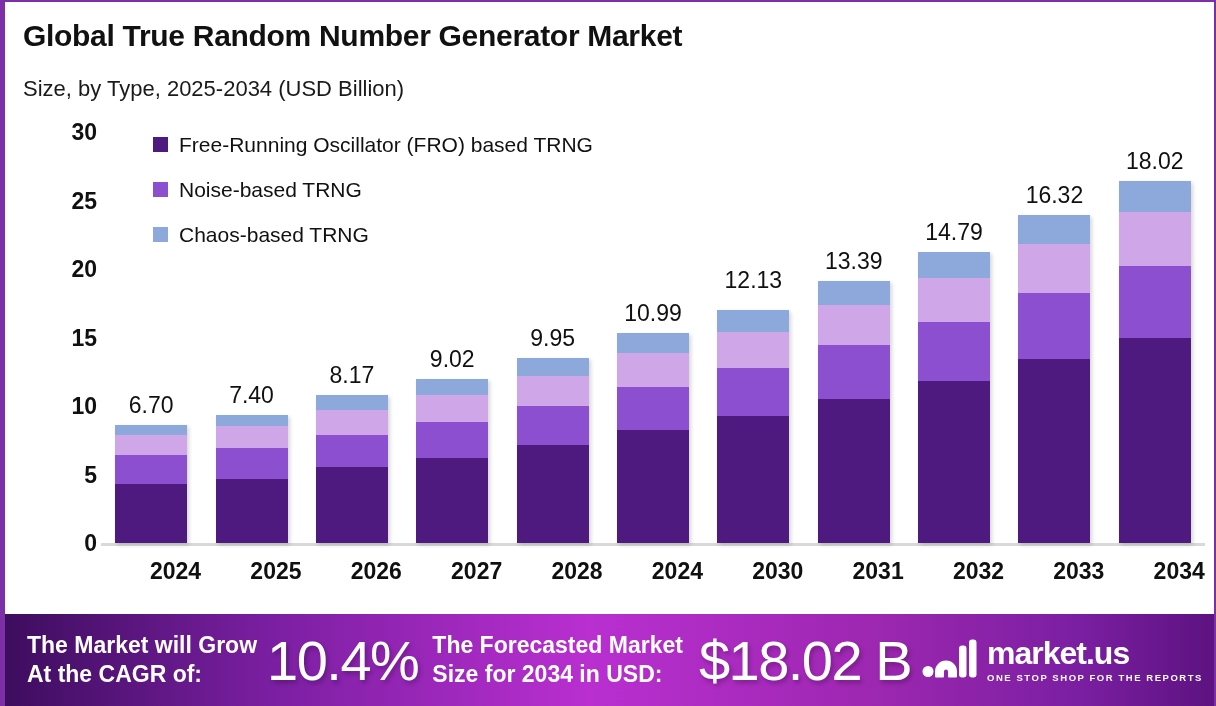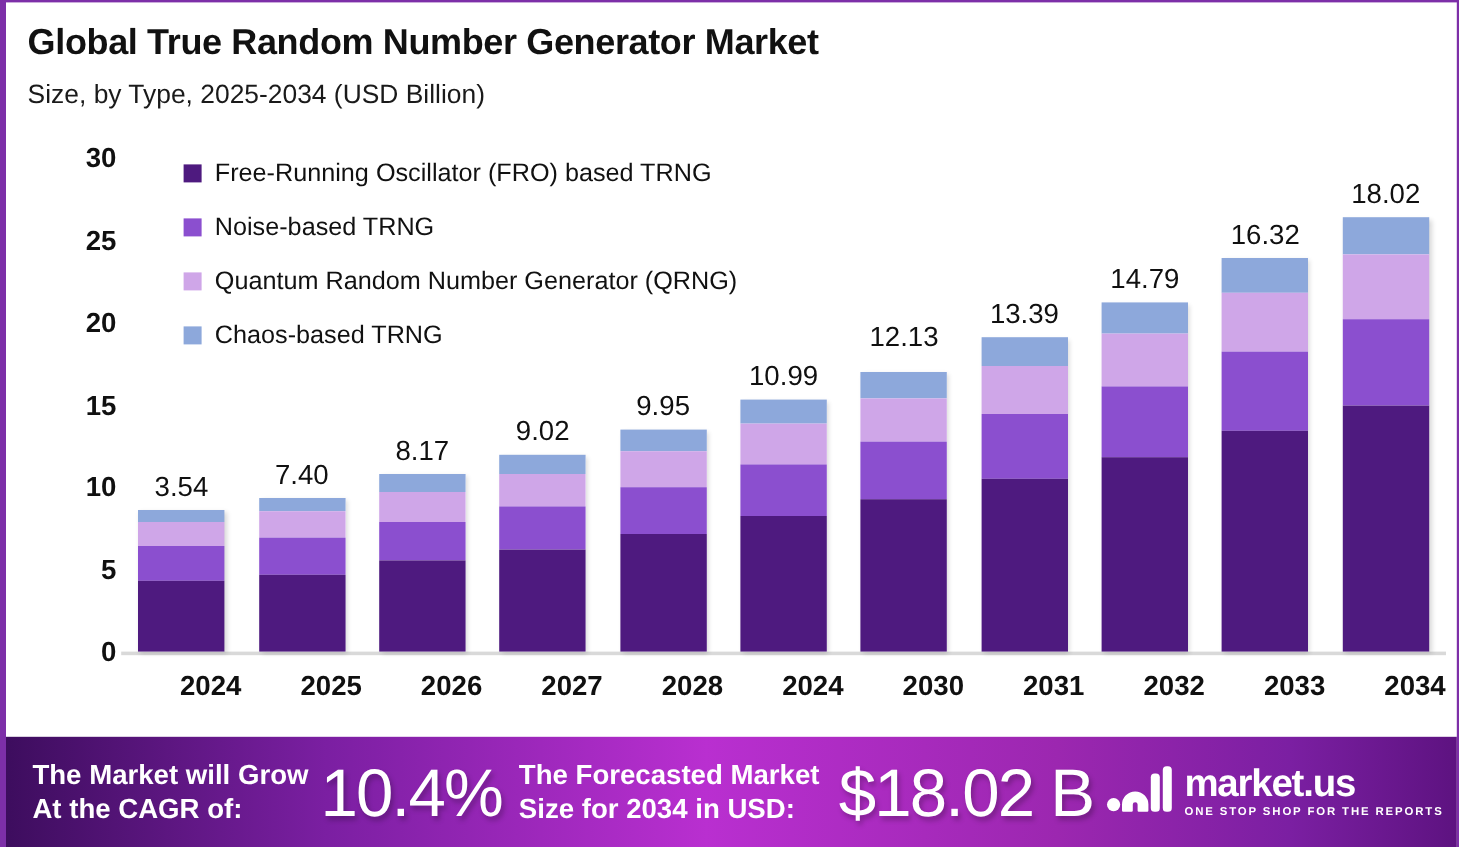--- a/index.html
+++ b/index.html
@@ -29,21 +29,21 @@
     color: #111111;
     letter-spacing: -0.3px;
     line-height: 40px;
     white-space: nowrap;
   }
   #chart-subtitle {
     font-size: 22px;
     font-weight: normal;
     color: #1a1a1a;
     line-height: 34px;
-    margin-top: 6px;
+    margin-top: 16px;
     white-space: nowrap;
   }
 
   
   #plot {
     position: absolute;
     left: 0; top: 110px;
     width: 1216px;
     height: 500px;
   }
@@ -224,21 +224,21 @@
         <div class="y-tick" style="top: 362.5px;">5</div>
         <div class="y-tick" style="top: 294px;">10</div>
         <div class="y-tick" style="top: 225.5px;">15</div>
         <div class="y-tick" style="top: 157px;">20</div>
         <div class="y-tick" style="top: 88.5px;">25</div>
         <div class="y-tick" style="top: 20px;">30</div>
       </div>
     <div id="axis-line"></div>
     <div id="bars">
         <div class="bar-col">
-          <div class="bar-label" style="bottom: 124px;">3.54</div>
+          <div class="bar-label" style="bottom: 124px;">6.70</div>
           <div class="bar-stack" style="height: 118px;">
             <div class="seg" style="background: rgb(141, 168, 219); height: 8.5%;"></div>
             <div class="seg" style="background: rgb(207, 166, 232); height: 17%;"></div>
             <div class="seg" style="background: rgb(139, 79, 207); height: 24.8%;"></div>
             <div class="seg" style="background: rgb(78, 26, 127); height: 49.7%;"></div>
           </div>
         </div>
         <div class="bar-col">
           <div class="bar-label" style="bottom: 134px;">7.40</div>
           <div class="bar-stack" style="height: 128px;">
@@ -347,24 +347,20 @@
     </div>
 
   <div id="legend">
       <div class="legend-item">
         <span class="legend-swatch" style="background: rgb(78, 26, 127);"></span>
         <span class="legend-label">Free-Running Oscillator (FRO) based TRNG</span>
       </div>
       <div class="legend-item">
         <span class="legend-swatch" style="background: rgb(139, 79, 207);"></span>
         <span class="legend-label">Noise-based TRNG</span>
-      </div>
-      <div class="legend-item">
-        <span class="legend-swatch" style="background: rgb(207, 166, 232);"></span>
-        <span class="legend-label">Quantum Random Number Generator (QRNG)</span>
       </div>
       <div class="legend-item">
         <span class="legend-swatch" style="background: rgb(141, 168, 219);"></span>
         <span class="legend-label">Chaos-based TRNG</span>
       </div>
     </div>
 
   <div id="banner">
     <div class="banner-text" id="cagr-text">
       <div>The Market will Grow</div>

